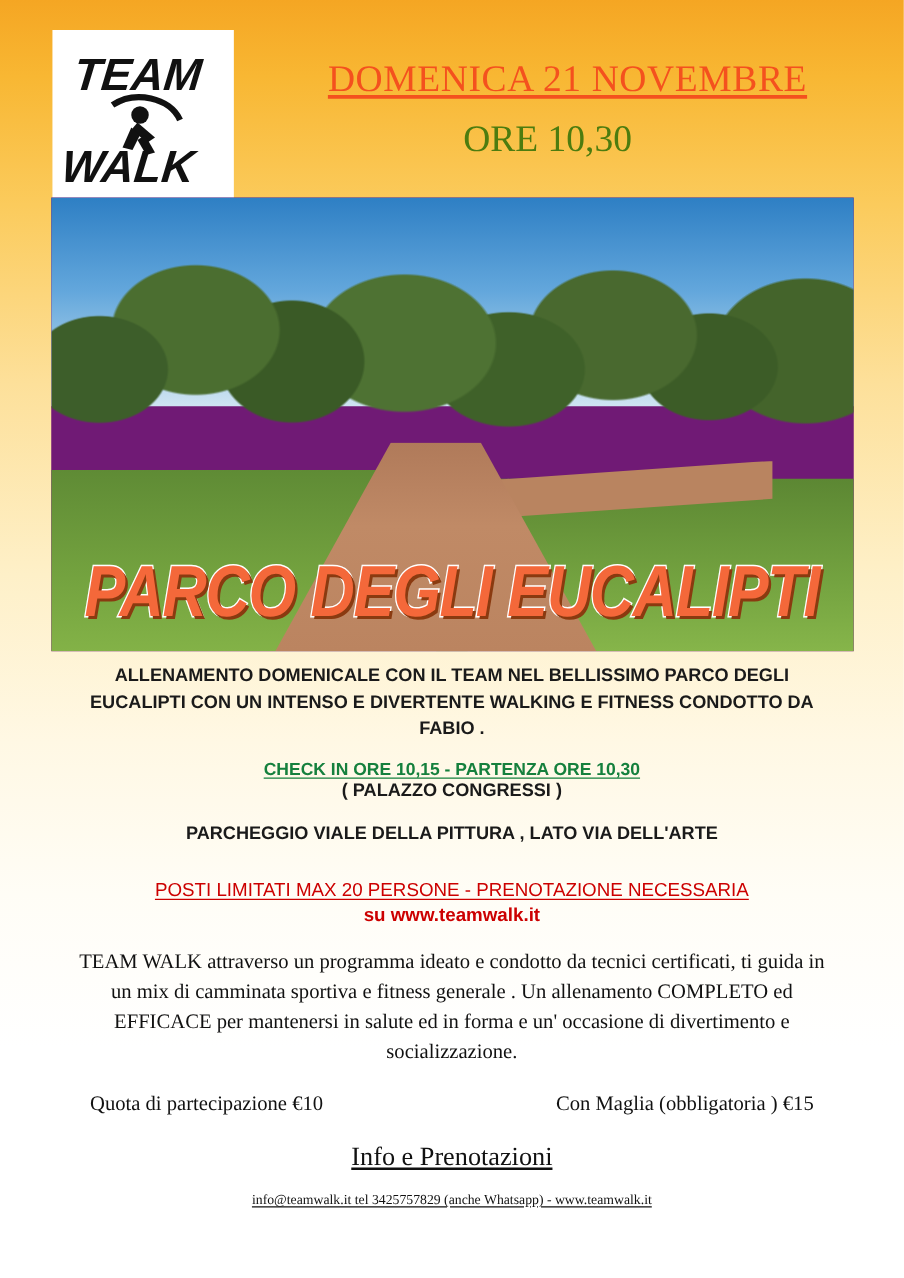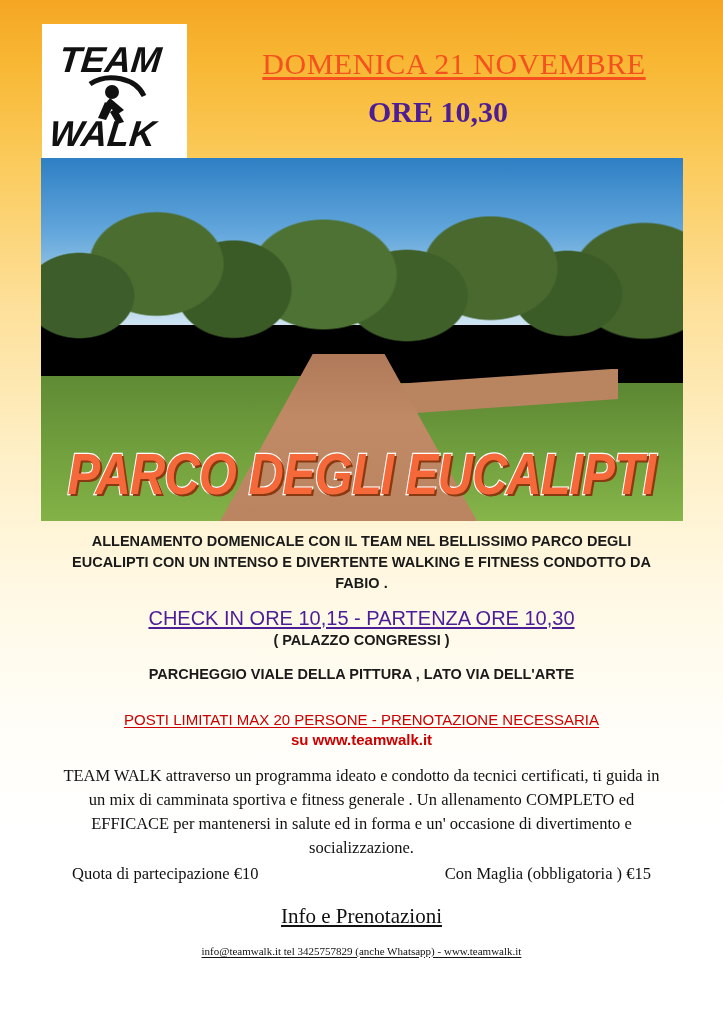--- a/index.html
+++ b/index.html
@@ -53,35 +53,35 @@
     font-size: 30px;
     letter-spacing: 0.5px;
     color: #f4511e;
     text-decoration: underline;
     text-underline-offset: 3px;
     line-height: 1.2;
     margin-left: 32px;
   }
   .time-line {
     font-family: "Liberation Serif", serif;
-    font-weight: bold;
+    font-weight: normal;
     font-size: 30px;
-    color: #4c1d95;
+    color: #4d7c0f;
     margin-top: 12px;
     line-height: 1.2;
   }
 
   
   .photo-wrap {
     position: relative;
     width: 642px;
     height: 363px;
     margin: 8px auto 0 auto;
     overflow: hidden;
-    background: #000000;
+    background: #701a75;
   }
   .sky {
     position: absolute; left:0; top:0; width:100%; height:46%;
     background: linear-gradient(to bottom, #2e7fc4 0%, #63a7dc 45%, #a8cfe9 80%, #cfe4f2 100%);
   }
   .treeline {
     position:absolute; left:0; top:6%; width:100%; height:58%;
     background:
       radial-gradient(ellipse 90px 70px at 6% 55%, #3d5e2a 0%, #3d5e2a 60%, transparent 62%),
       radial-gradient(ellipse 110px 85px at 18% 40%, #4b6e30 0%, #4b6e30 60%, transparent 62%),
@@ -148,23 +148,23 @@
   }
   .consigliato {
     font-family: "Liberation Sans", sans-serif;
     font-weight: bold;
     font-size: 14.5px;
     color: #1a1a1a;
     margin-top: 13px;
   }
   .checkin {
     font-family: "Liberation Sans", sans-serif;
-    font-weight: normal;
-    font-size: 20px;
-    color: #4c1d95;
+    font-weight: bold;
+    font-size: 14px;
+    color: #15803d;
     margin-top: 13px;
     text-decoration: underline;
     text-underline-offset: 2px;
   }
   .parcheggio {
     font-family: "Liberation Sans", sans-serif;
     font-weight: bold;
     font-size: 14.5px;
     color: #1a1a1a;
     margin-top: 13px;
@@ -191,21 +191,21 @@
     font-size: 16.5px;
     line-height: 1.45;
     color: #111111;
     margin-top: 16px;
     padding: 0 34px;
   }
   .price-row {
     display: flex;
     justify-content: space-between;
     padding: 0 48px;
-    margin-top: 4px;
+    margin-top: 20px;
     font-family: "Liberation Serif", serif;
     font-size: 16.5px;
     color: #111111;
   }
   .info-title {
     font-family: "Liberation Serif", serif;
     font-size: 21px;
     color: #111111;
     margin-top: 20px;
     text-decoration: underline;

